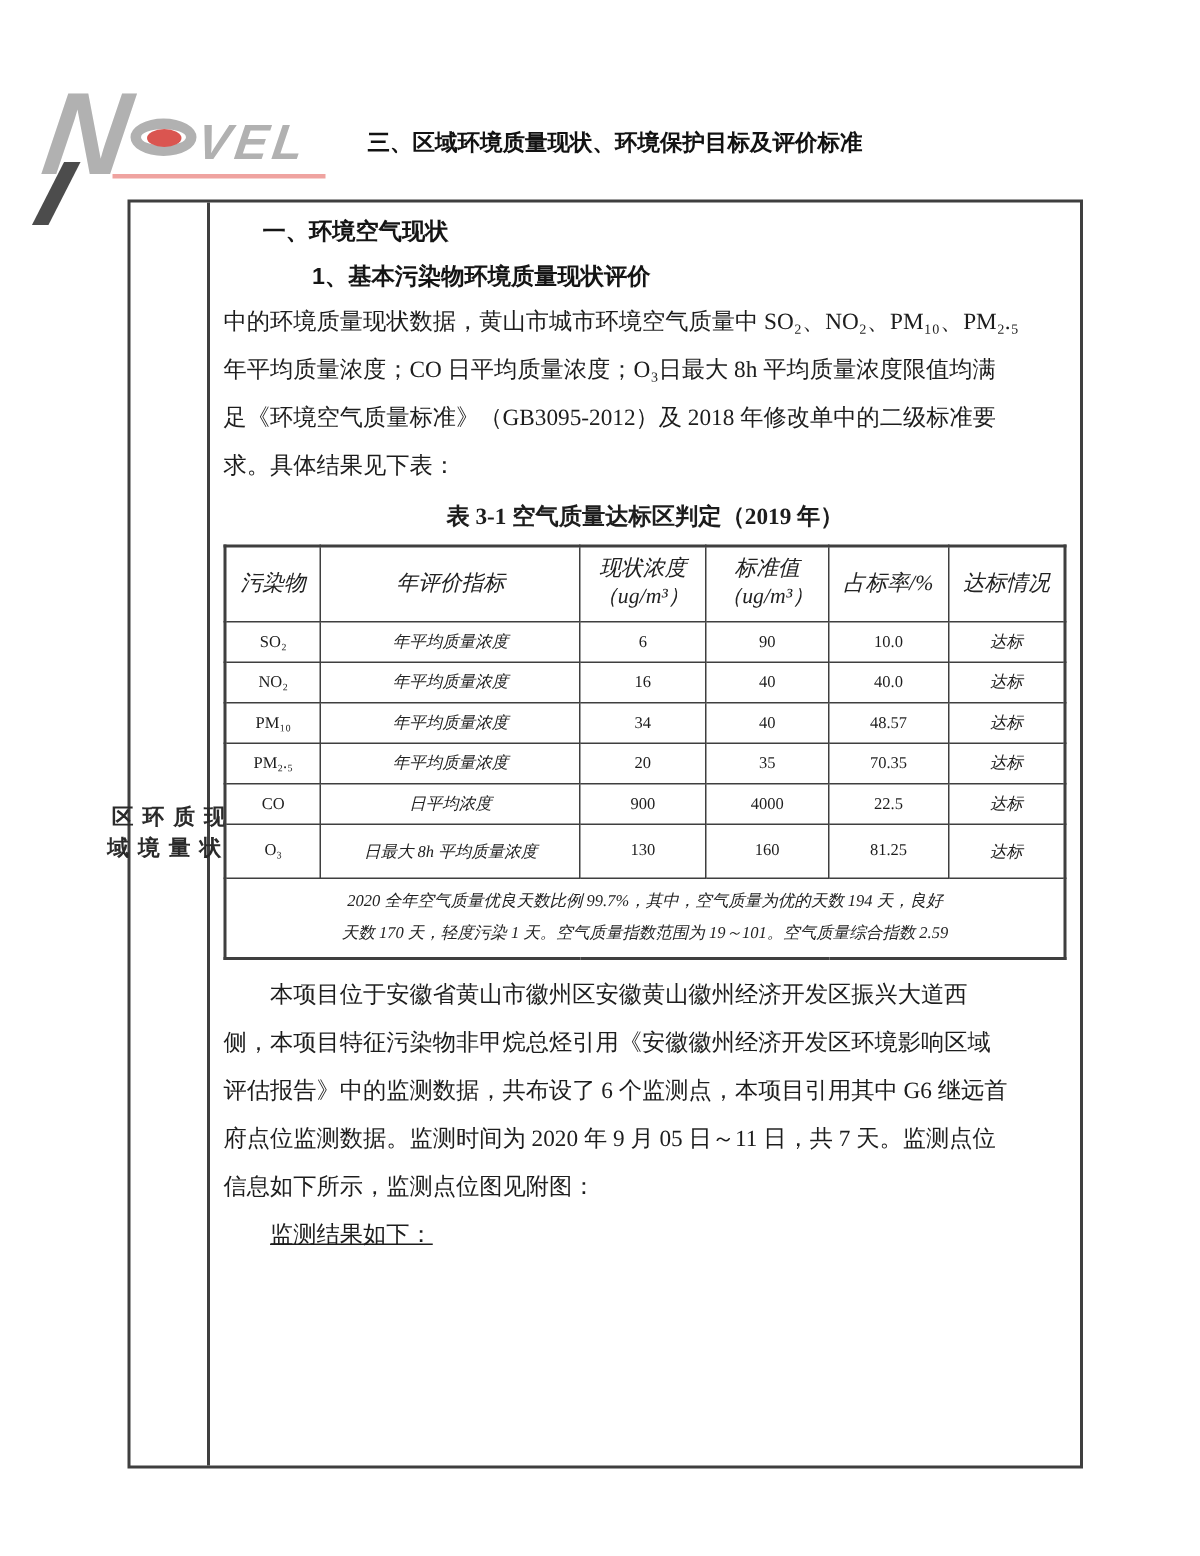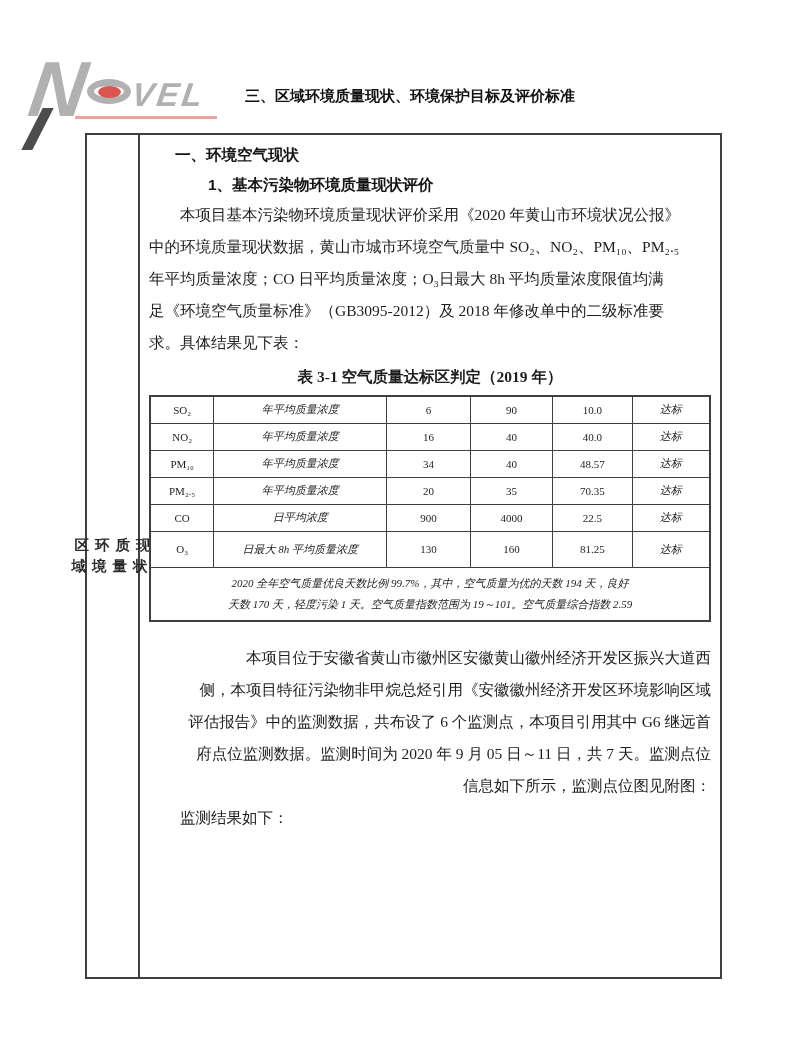--- a/index.html
+++ b/index.html
@@ -51,22 +51,22 @@
   table.air { width:100%; margin-top:4px; border-collapse:collapse; border:2px solid #3f3f3f; }
   table.air th, table.air td { border:1px solid #3f3f3f; text-align:center; vertical-align:middle; }
   table.air th { font-weight:normal; font-style:italic; font-size:14.5px; line-height:19px; height:50px; color:#222; }
   table.air td { height:27px; font-size:11px; }
   table.air tr.row-o3 td { height:36px; }
   td.cn { font-style:italic; font-size:14.5px; color:#222; }
   td.num { font-size:15px; }
   td.footer-cell { height:46px; text-align:left; padding:5px 7px; font-style:italic;
                    font-size:13.5px; line-height:21px; color:#222; }
 
-  .para2 { margin-top:20px;text-align:right; }
-  .closing { line-height:32px; }
+  .para2 { margin-top:8px; }
+  .closing { line-height:32px;text-decoration:underline; }
 </style>
 </head>
 <body>
 
 <div class="page">
 
   <div class="logo">
     <span class="logo-n">N</span>
     <span class="logo-dark"></span>
     <span class="logo-o-ring"></span>
@@ -85,39 +85,46 @@
       <div>质量</div>
       <div>现状</div>
     </div>
 
     <div class="content">
 
       <div class="h1">一、环境空气现状</div>
       <div class="h2">1、基本污染物环境质量现状评价</div>
 
       <div class="para para1">
-        <div class="line indent">本项目基本污染物环境质量现状评价采用《2020 年黄山市环境状况公报》</div>
         <div class="line">中的环境质量现状数据，黄山市城市环境空气质量中 SO₂、NO₂、PM₁₀、PM₂.₅</div>
         <div class="line">年平均质量浓度；CO 日平均质量浓度；O₃日最大 8h 平均质量浓度限值均满</div>
         <div class="line">足《环境空气质量标准》（GB3095-2012）及 2018 年修改单中的二级标准要</div>
         <div class="line">求。具体结果见下表：</div>
       </div>
 
       <div class="caption">表 3-1 空气质量达标区判定（2019 年）</div>
 
       <table class="air">
         <colgroup>
           <col style="width:11.4%">
             <col style="width:30.9%">
             <col style="width:14.9%">
           <col style="width:14.7%">
             <col style="width:14.2%">
             <col style="width:13.9%">
         </colgroup>
         <tbody>
+            <tr>
+          <th><span>污染物</span></th>
+          <th><span>年评价指标</span></th>
+          <th><span>现状浓度</span><br><span>（ug/m³）</span></th>
+          <th><span>标准值</span><br><span>（ug/m³）</span></th>
+          <th><span>占标率/%</span></th>
+          <th><span>达标情况</span></th>
+        </tr>
         <tr>
           <td class="num">SO₂</td>
           <td class="cn">年平均质量浓度</td>
           <td class="num">6</td>
           <td class="num">90</td>
           <td class="num">10.0</td>
           <td class="cn">达标</td>
         </tr>
         <tr>
           <td class="num">NO₂</td>

